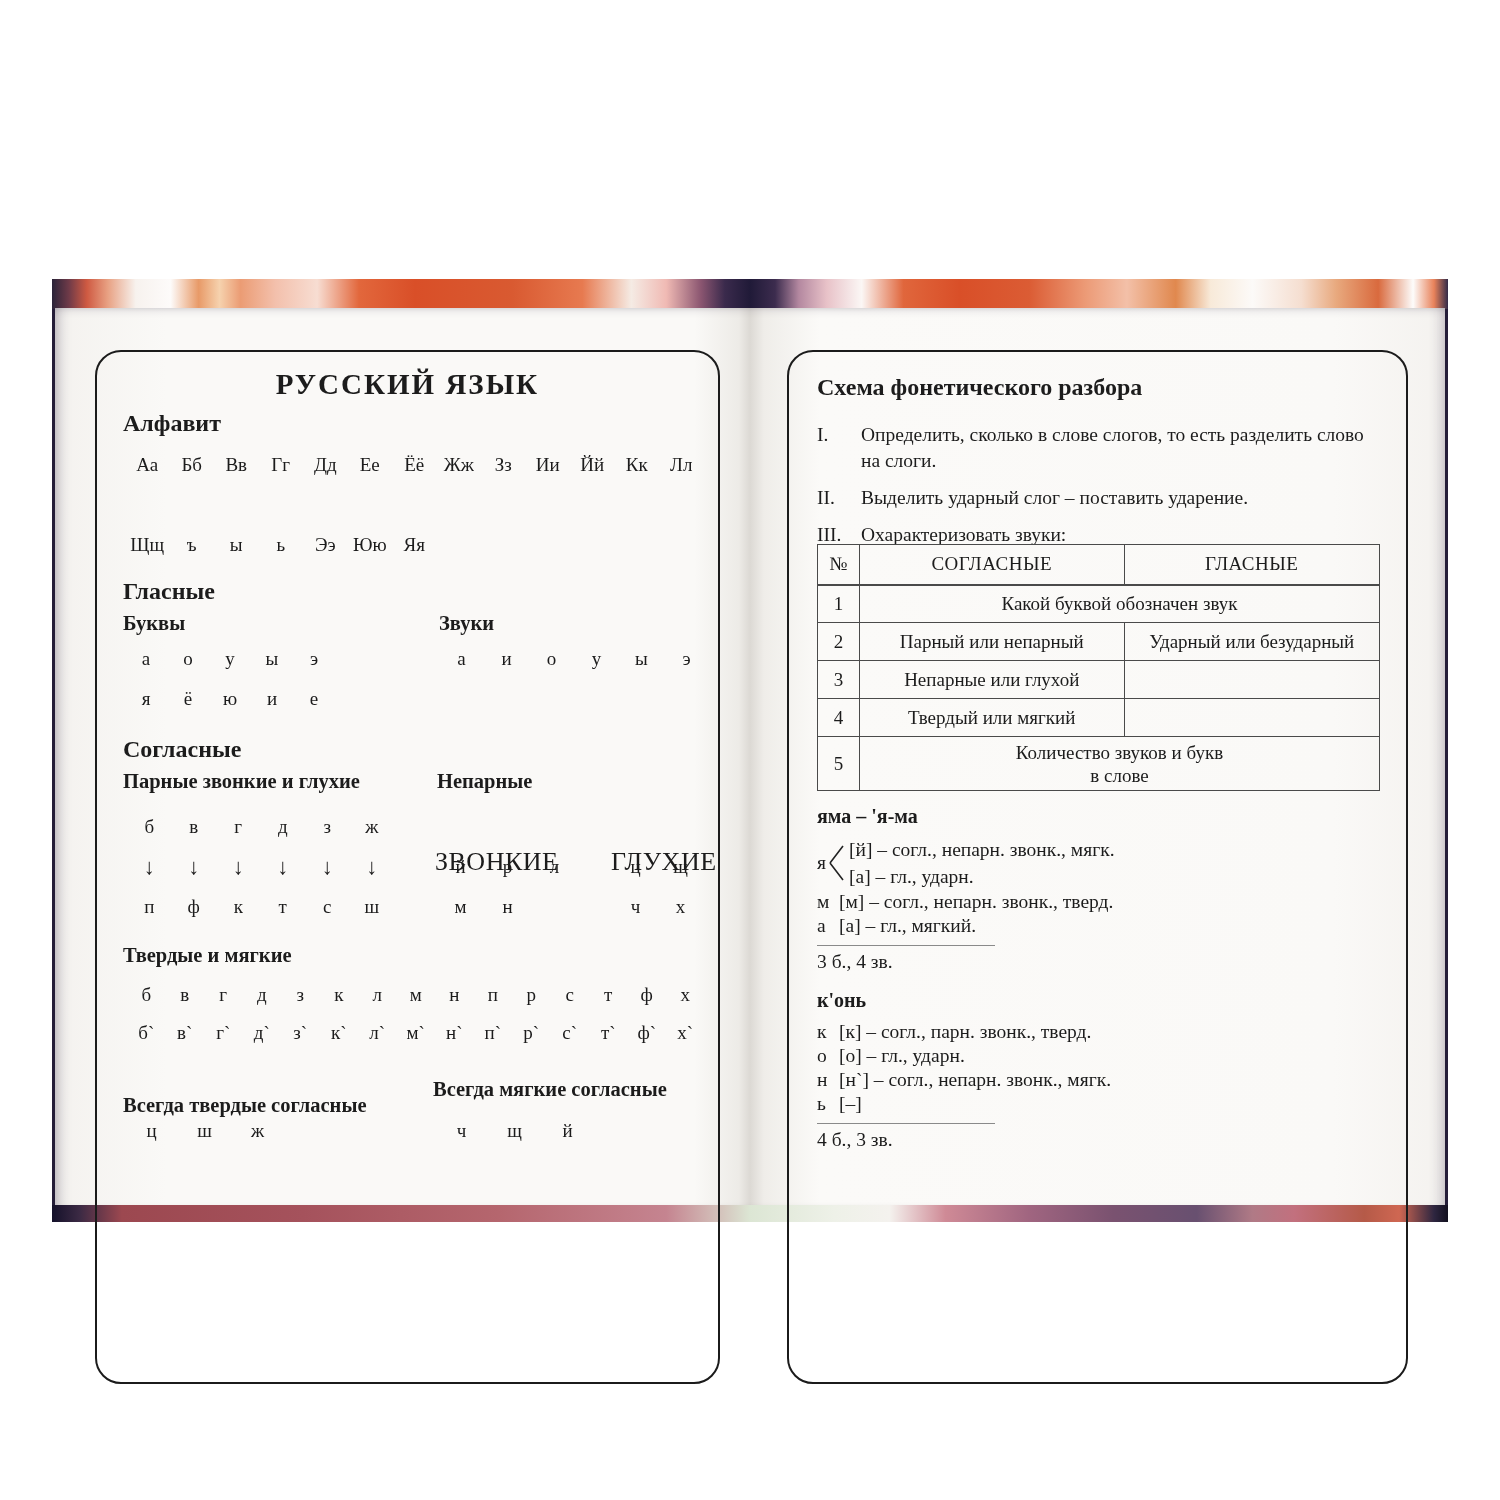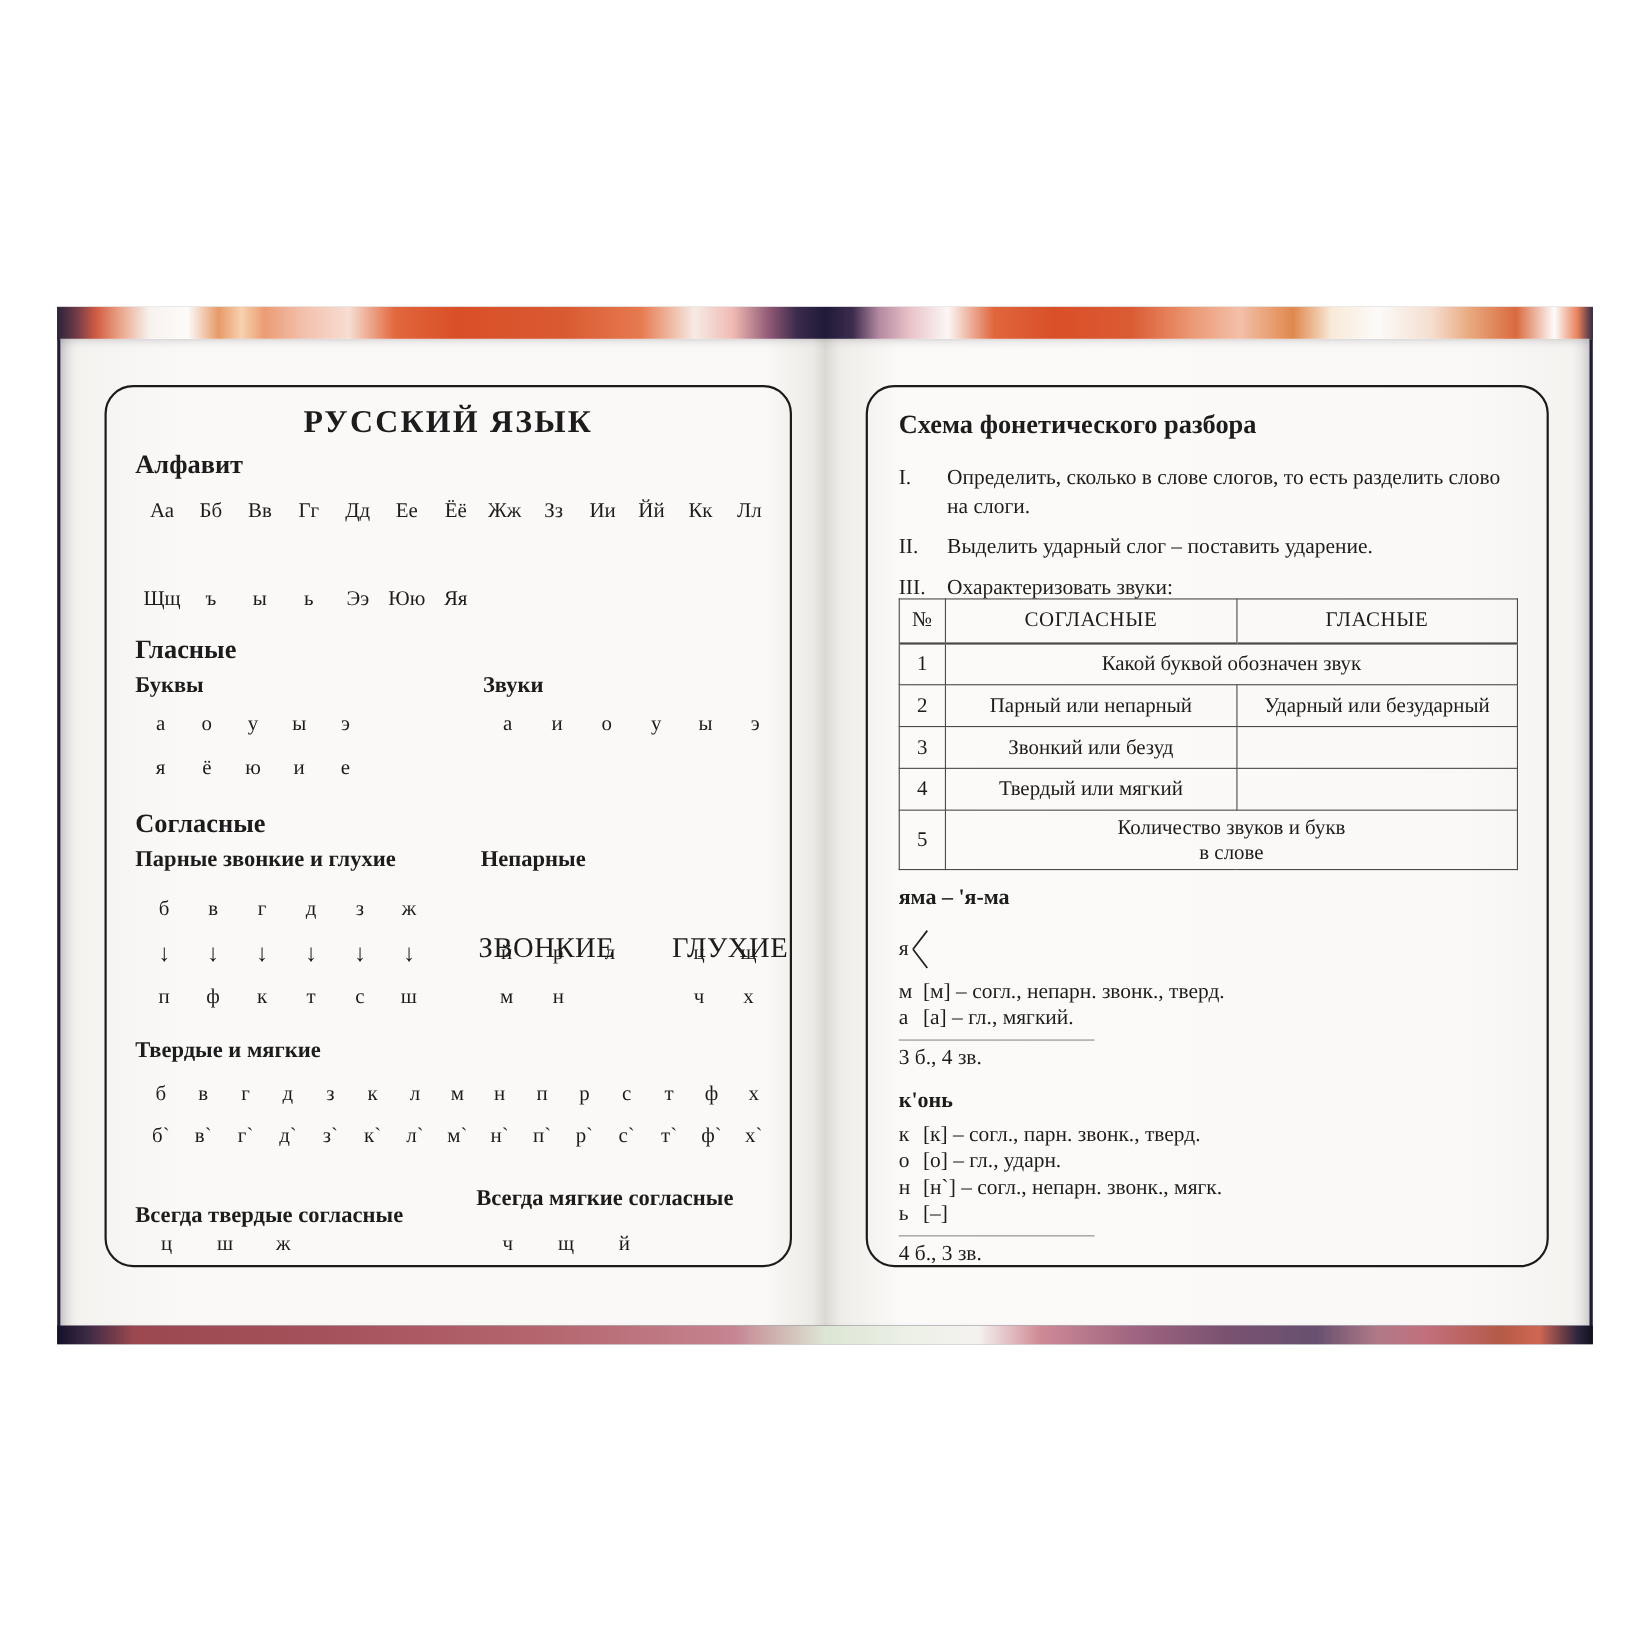--- a/index.html
+++ b/index.html
@@ -24,21 +24,21 @@
       #14112a 0%, #3c2a44 2%, #9c4850 5%, #a5525c 18%, #b5666e 32%, #c58490 44%,
       #dce6d4 50%, #eef1e8 56%, #f4f2ee 60%, #cf8a96 64%, #a06580 70%,
       #7a5270 76%, #685070 82%, #b07a86 86%, #c2707e 89%, #b55a48 94%,
       #cf6752 96.5%, #2e2640 99%, #12101f 100%); }
 
   
   .pages { position:absolute; left:3px; right:3px; top:29px; bottom:17px;
     background:linear-gradient(90deg,#f4f2ef 0%,#faf9f7 8%,#faf9f7 46%,#edebe7 49.2%,#dcd9d4 50%,#efede9 51%,#fbfaf8 55%,#faf9f7 92%,#f4f2ef 100%);
     box-shadow: inset 14px 0 14px -12px rgba(40,30,60,.35), inset -14px 0 14px -12px rgba(40,30,60,.3), inset 0 8px 10px -8px rgba(40,30,60,.25); }
 
-  .frame { position:absolute; top:42px; height:802px; border:2px solid #1b1b1b; border-radius:26px; }
+  .frame { position:absolute; top:42px; height:1034px; border:2px solid #1b1b1b; border-radius:26px; }
   .frame.left  { left:40px;  width:625px; }
   .frame.right { left:732px; width:621px;padding-left:16px; }
   .frame > * { position:absolute; }
 
   
   .h1 { font-size:29px; font-weight:bold; letter-spacing:2px; width:100%; text-align:center; }
   .h2 { font-size:24px; font-weight:bold; }
   .h3 { font-size:20.5px; font-weight:bold; }
   .caps { font-size:26px; letter-spacing:.5px;margin-top:32px; }
   .lrow { display:flex; font-size:19px; line-height:30px; white-space:nowrap; }
@@ -284,21 +284,21 @@
             <td>1</td>
             <td colspan="2">Какой буквой обозначен звук</td>
           </tr>
           <tr>
             <td>2</td>
             <td>Парный или непарный</td>
             <td>Ударный или безударный</td>
           </tr>
           <tr>
             <td>3</td>
-            <td>Звонкий или безуд</td>
+            <td>Непарные или глухой</td>
             <td></td>
           </tr>
           <tr>
             <td>4</td>
             <td>Твердый или мягкий</td>
             <td></td>
           </tr>
           <tr>
             <td>5</td>
             <td colspan="2" class="tall">Количество звуков и букв
@@ -307,20 +307,24 @@
         </tbody>
       </table>
 
       <div class="example ex1">
         <div class="ex-title">яма – 'я-ма</div>
         <div class="branch">
           <span class="branch-letter">я</span>
           <svg class="fork-icon" width="16" height="52" viewBox="0 0 16 52">
             <path d="M1 26 L14 9 M1 26 L14 43" stroke="#222" stroke-width="1.6" fill="none"></path>
           </svg>
+          <div class="branch-lines">
+            <div>[й] – согл., непарн. звонк., мягк.</div>
+            <div>[а] – гл., ударн.</div>
+          </div>
         </div>
         <div class="ex-line">
           <span class="ex-letter">м</span>
           <span>[м] – согл., непарн. звонк., тверд.</span>
         </div>
         <div class="ex-line">
           <span class="ex-letter">а</span>
           <span>[а] – гл., мягкий.</span>
         </div>
         <div class="sum-rule"></div>

